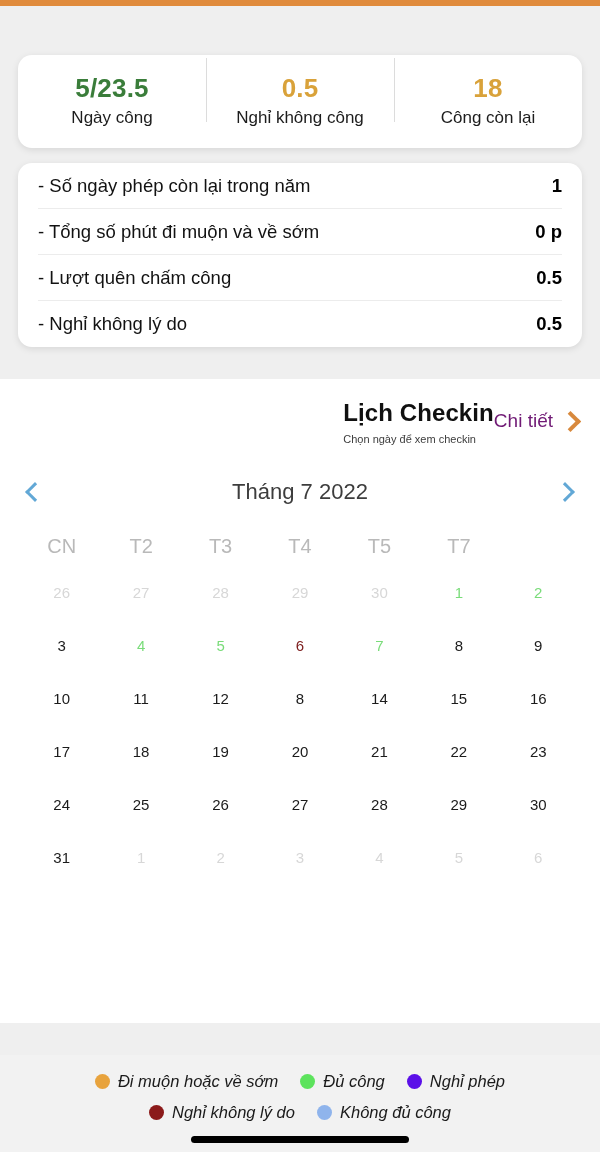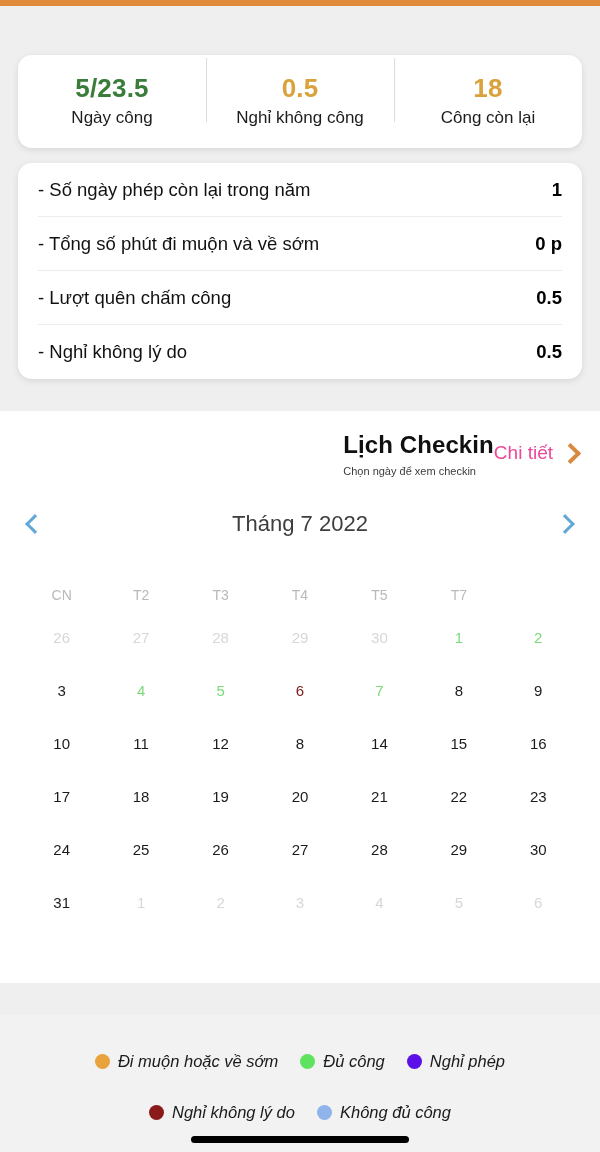--- a/index.html
+++ b/index.html
@@ -30,66 +30,66 @@
   .stat { flex:1 1 0; text-align:center; position:relative; }
   .stat + .stat::before {
     content:""; position:absolute; left:0; top:-16px; height:64px; width:1px; background:#dcdcdc;
   }
   .stat-value { font-size:26px; font-weight:bold; line-height:1.15; letter-spacing:0.2px; }
   .stat-label { font-size:17px; color:#1c1c1c; line-height:1.3; margin-top:3px; }
 
   
   .list-card { margin-top:15px; padding:0 20px; }
   .list-row {
-    height:54px;
+    height:46px;
     display:flex; align-items:center; justify-content:space-between;
     border-bottom:1px solid #ececec;
   }
   .list-row:last-child { border-bottom:none; }
   .list-label { font-size:18.5px; color:#121212; }
   .list-value { font-size:18.5px; color:#000; font-weight:bold; }
 
   
   .white-zone {
     background:#ffffff;
     flex:1 1 auto;
     padding:0 22px;
     position:relative;
   }
   .sec-head { display:flex; align-items:flex-start; justify-content:flex-end; padding-top:20px; }
   .sec-title { font-size:24px; font-weight:bold; color:#101010; letter-spacing:0.1px; }
   .sec-sub { font-size:11px; color:#3c3c3c; margin-top:6px; }
   .detail-link { display:flex; align-items:center; gap:10px; padding-top:11px; cursor:pointer; }
-  .detail-text { font-size:19px; color:#ec4899; }
+  .detail-text { font-size:19px; color:#701a75; }
   .chev-right-o { width:15px; height:15px; border-right:4px solid #d8893d; border-top:4px solid #d8893d; transform:rotate(45deg); }
 
   
   .month-nav { display:flex; align-items:center; justify-content:space-between; margin-top:34px; padding:0 6px; }
   .chev { width:14px; height:14px; border-right:3.5px solid #62a8d6; border-top:3.5px solid #62a8d6; cursor:pointer; }
   .chev.left { transform:rotate(-135deg); }
   .chev.right { transform:rotate(45deg); }
   .month-label { font-size:22px; color:#3d3d3d; }
 
   
   .cal { margin-top:22px; }
   .cal-row { display:grid; grid-template-columns:repeat(7,1fr); }
-  .dow { text-align:center; font-size:14px; color:#b9b9b9; padding:8px 0;margin-top:20px; }
+  .dow { text-align:center; font-size:20px; color:#b9b9b9; padding:8px 0; }
   .day { text-align:center; font-size:15px; color:#1b1b1b; padding:18px 0; cursor:pointer; }
   .day.muted { color:#d7d7d7; }
   .day.green { color:#79dc79; }
   .day.red { color:#7e2020; }
 
   
   .legend {
     background:#f2f2f2;
     flex:0 0 auto;
     padding:17px 0 0 0;
   }
   .legend-row { display:flex; justify-content:center; align-items:center; gap:22px; margin-bottom:12px; }
-  .legend-item { display:flex; align-items:center; gap:8px;margin-top:20px; }
+  .legend-item { display:flex; align-items:center; gap:8px; }
   .dot { width:15px; height:15px; border-radius:50%; flex:0 0 auto; }
   .legend-text { font-size:16.5px; font-style:italic; color:#1a1a1a; }
   .home-bar-wrap { display:flex; justify-content:center; padding-bottom:9px; padding-top:2px; }
   .home-bar { width:218px; height:7px; border-radius:4px; background:#000; }
 </style>
 </head>
 <body>
 
 <div id="app">
 

